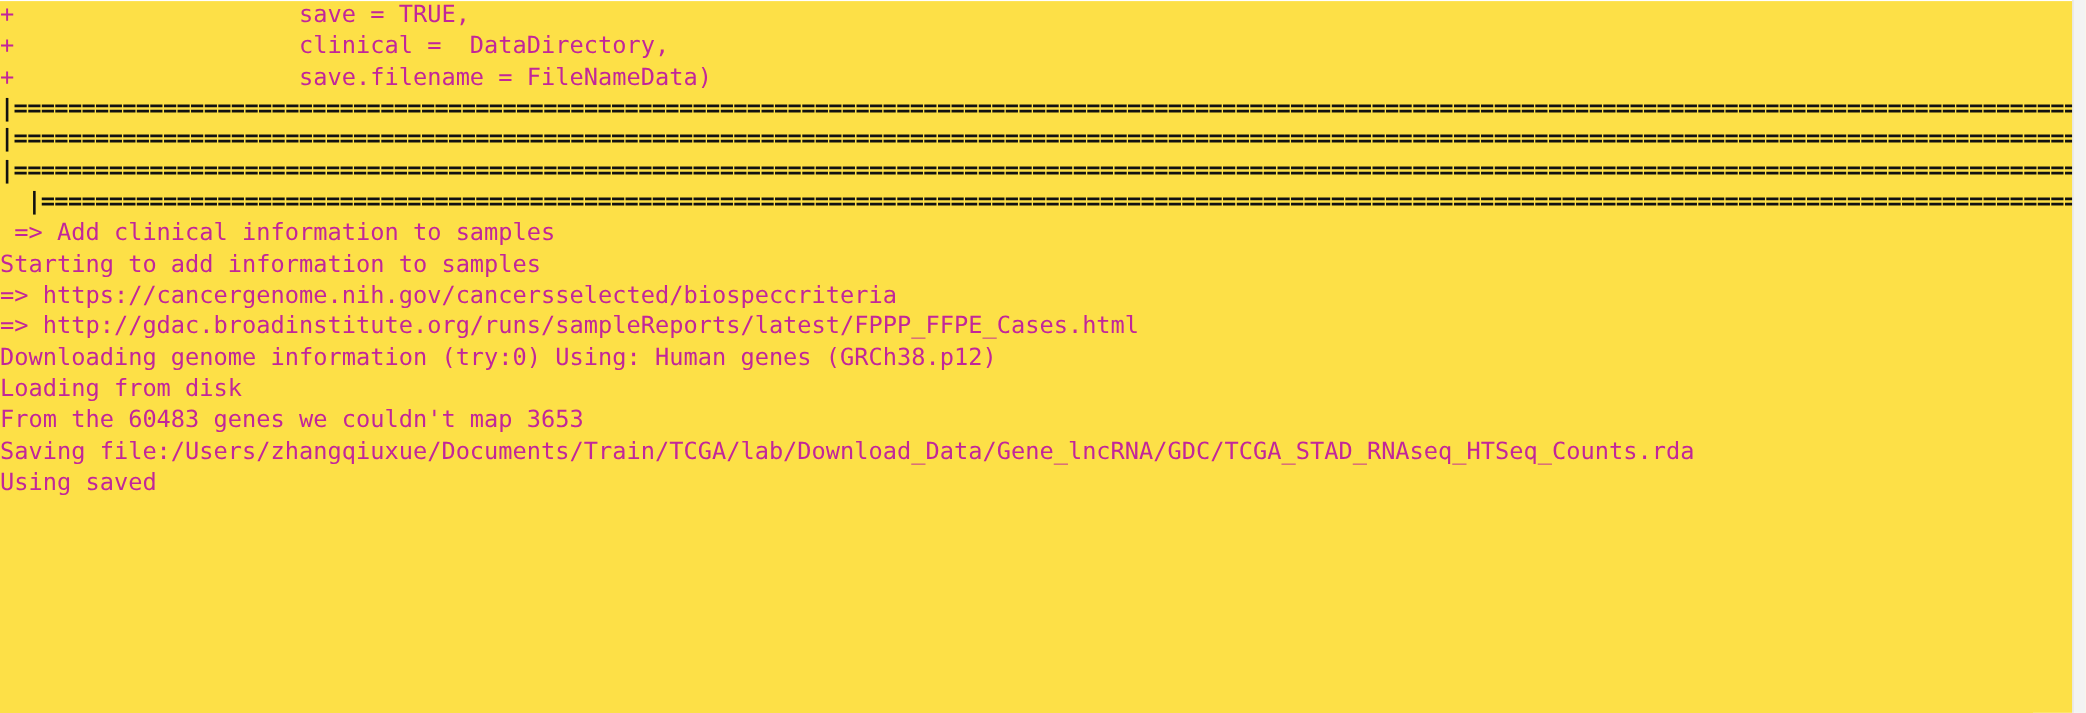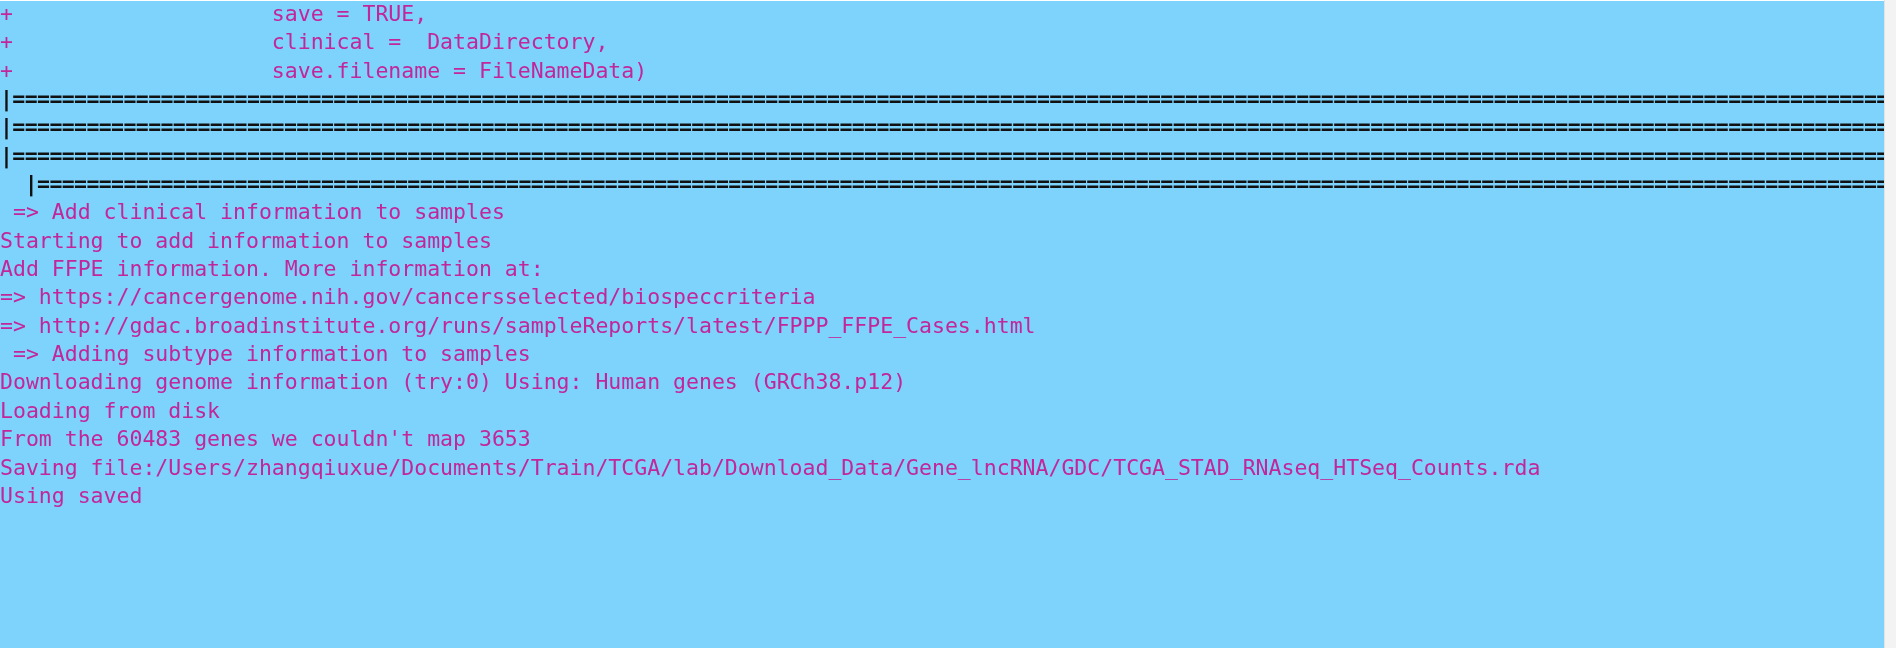--- a/index.html
+++ b/index.html
@@ -12,21 +12,21 @@
     height: 648px;
     overflow: hidden;
     font-family: "DejaVu Sans Mono", "Liberation Mono", monospace;
   }
   #console {
     position: absolute;
     left: 0;
     top: 0;
     width: 1884px;
     height: 648px;
-    background: #7dd3fc;
+    background: #fde047;
     box-sizing: border-box;
     padding: 0;
     overflow: hidden;
   }
   .line {
     font-family: "DejaVu Sans Mono", "Liberation Mono", monospace;
     font-size: 21.5px;
     line-height: 28.35px;
     white-space: pre;
     letter-spacing: 0px;
@@ -77,24 +77,22 @@
   <div id="console-lines">
       <div class="line msg">+                    save = TRUE,</div>
       <div class="line msg">+                    clinical =  DataDirectory,</div>
       <div class="line msg">+                    save.filename = FileNameData)</div>
       <div class="line prog">|==========================================================================================================================================================================|  100%     1 MB</div>
       <div class="line prog">|==========================================================================================================================================================================|  100%     1 MB</div>
       <div class="line prog">|==========================================================================================================================================================================|  100%     1 MB</div>
       <div class="line prog">  |=========================================================================================================================================================================|  100%</div>
       <div class="line msg"> =&gt; Add clinical information to samples</div>
       <div class="line msg">Starting to add information to samples</div>
-      <div class="line msg">Add FFPE information. More information at:</div>
       <div class="line msg">=&gt; https://cancergenome.nih.gov/cancersselected/biospeccriteria</div>
       <div class="line msg">=&gt; http://gdac.broadinstitute.org/runs/sampleReports/latest/FPPP_FFPE_Cases.html</div>
-      <div class="line msg"> =&gt; Adding subtype information to samples</div>
       <div class="line msg">Downloading genome information (try:0) Using: Human genes (GRCh38.p12)</div>
       <div class="line msg">Loading from disk</div>
       <div class="line msg">From the 60483 genes we couldn't map 3653</div>
       <div class="line msg">Saving file:/Users/zhangqiuxue/Documents/Train/TCGA/lab/Download_Data/Gene_lncRNA/GDC/TCGA_STAD_RNAseq_HTSeq_Counts.rda</div>
       <div class="line msg">Using saved</div>
     </div>
 </div>
 
 <div id="scroll-gutter">
   <div id="scroll-thumb"></div>

